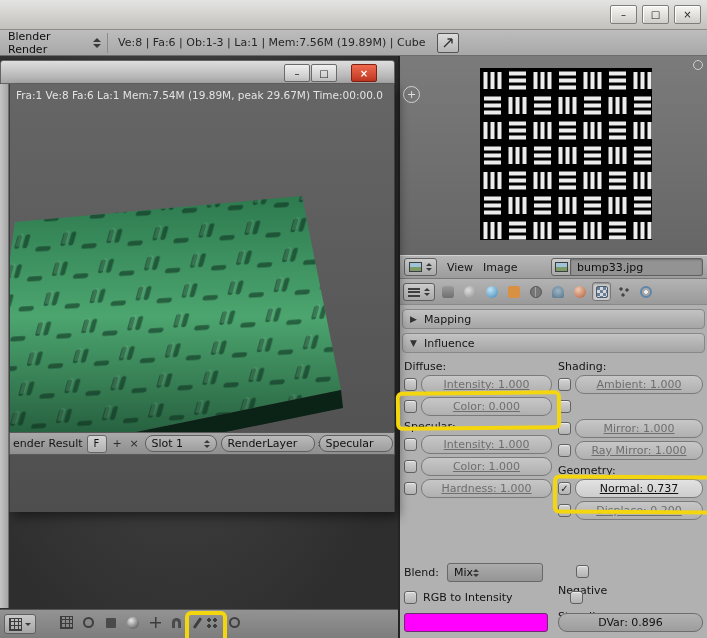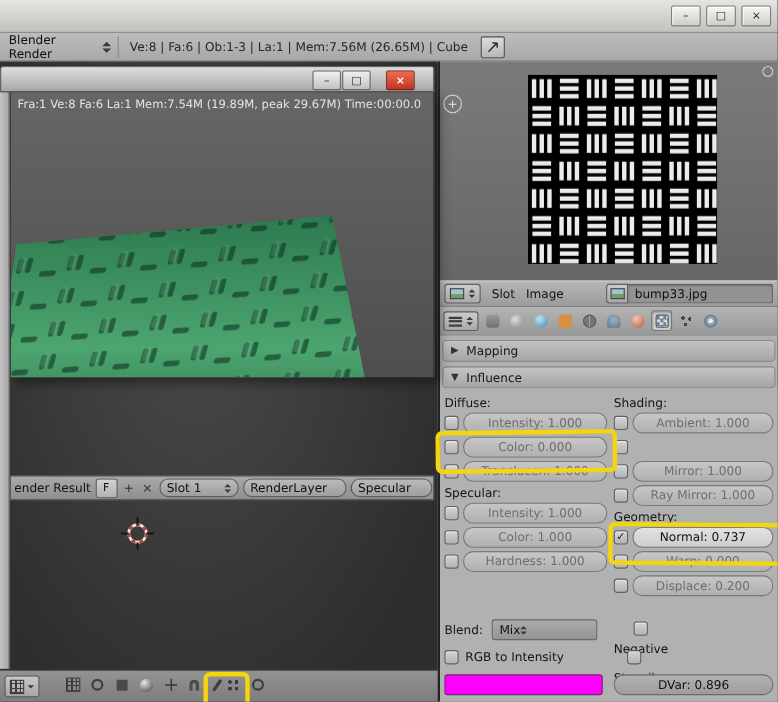--- a/index.html
+++ b/index.html
@@ -63,21 +63,21 @@
 
   
   .render-window{position:absolute;left:0;top:60px;width:395px;height:395px;z-index:20;}
   .rw-title{position:absolute;left:0;top:0;width:100%;height:24px;
     background:linear-gradient(#dedede,#a7a7a7);border:1px solid #636363;border-radius:3px 3px 0 0;
     box-sizing:border-box;box-shadow:0 2px 6px rgba(0,0,0,.35);}
   .rwbtn{position:absolute;top:3px;width:24px;height:16px;border:1px solid #6b6b6b;border-radius:2px;
     background:linear-gradient(#f0f0f0,#c2c2c2);display:flex;align-items:center;justify-content:center;
     font-size:10px;color:#222;}
   .rwbtn.close{background:linear-gradient(#ef6a4f,#c03722);border-color:#7d2113;color:#fff;font-weight:bold;}
-  .rw-body{position:absolute;left:9px;top:24px;width:386px;height:259px;overflow:hidden;box-sizing:border-box;
+  .rw-body{position:absolute;left:9px;top:24px;width:386px;height:428px;overflow:hidden;box-sizing:border-box;
     background:linear-gradient(#666666,#4e4e4e);border-left:1px solid #3c3c3c;border-right:1px solid #3c3c3c;
     box-shadow:4px 5px 10px rgba(0,0,0,.45);}
   .rw-stats{position:absolute;left:6px;top:5px;color:#e3e3e3;font-size:10.5px;white-space:nowrap;z-index:3;}
   .plane-svg{position:absolute;left:0;top:0;}
   .rw-footer{position:absolute;left:9px;top:372px;width:386px;height:23px;box-sizing:border-box;
     background:linear-gradient(#a9a9a9,#8f8f8f);border:1px solid #595959;
     display:flex;align-items:center;gap:4px;padding:0 3px;overflow:hidden;}
   .ftext{color:#141414;white-space:nowrap;}
   .fbtn{width:18px;height:16px;border:1px solid #666;border-radius:3px;background:linear-gradient(#d2d2d2,#b2b2b2);
     display:flex;align-items:center;justify-content:center;font-size:10px;color:#111;flex:0 0 auto;}
@@ -142,21 +142,21 @@
   .col{position:absolute;top:0;}
   .colL{left:4px;width:148px;}
   .colR{left:158px;width:145px;}
   .seclabel{height:16px;line-height:16px;color:#141414;margin-top:6px;}
   .seclabel.second{margin-top:3px;}
   .row{display:flex;align-items:center;gap:4px;height:19px;margin-bottom:3px;}
   .cb{width:13px;height:13px;flex:0 0 13px;border:1px solid #616161;border-radius:3px;box-sizing:border-box;
     background:linear-gradient(#d4d4d4,#b3b3b3);box-shadow:inset 0 1px 1px rgba(255,255,255,.6);
     display:flex;align-items:center;justify-content:center;font-size:10px;color:#1a1a1a;font-weight:bold;line-height:1;}
   .field{flex:1;height:19px;border:1px solid #7a7a7a;border-radius:9px;box-sizing:border-box;
-    background:linear-gradient(#c7c7c7,#b0b0b0);display:flex;align-items:center;justify-content:center;color:#6e6e6e;}
+    background:linear-gradient(#c7c7c7,#b0b0b0);display:flex;align-items:center;justify-content:center;color:#6e6e6e;text-decoration:underline;}
   .field.on{background:linear-gradient(#e2e2e2,#cdcdcd);color:#121212;}
   .inline-label{color:#141414;}
   .blendrow{position:absolute;left:4px;top:210px;display:flex;align-items:center;gap:8px;}
   .dropdown{width:96px;height:19px;border:1px solid #686868;border-radius:3px;box-sizing:border-box;
     background:linear-gradient(#ababab,#959595);display:flex;align-items:center;
     padding:0 6px;color:#0f0f0f;}
   .negrow,.stencilrow{position:absolute;left:158px;display:flex;align-items:center;gap:6px;flex-direction:column;}
   .negrow{top:212px;} .stencilrow{top:238px;}
   .rgbrow{position:absolute;left:4px;top:238px;display:flex;align-items:center;gap:6px;}
   .swatch{position:absolute;left:4px;top:260px;width:144px;height:19px;background:#ff00ff;
@@ -182,21 +182,21 @@
   </div>
 
   <div class="infobar">
     <div class="engine">
       <span>Blender Render</span>
       <span class="updown">
           <span class="tu"></span>
           <span class="td"></span>
         </span>
     </div>
-    <div class="stats">Ve:8 | Fa:6 | Ob:1-3 | La:1 | Mem:7.56M (26.65M) | Cube</div>
+    <div class="stats">Ve:8 | Fa:6 | Ob:1-3 | La:1 | Mem:7.56M (19.89M) | Cube</div>
     <div class="layout-icon">
       <svg width="12" height="12" viewBox="0 0 12 12">
           <path d="M2 10 L10 2 M10 2 H5.5 M10 2 V6.5" stroke="#333" stroke-width="1.4" fill="none"></path>
         </svg>
     </div>
   </div>
 
   <div class="viewport">
     <div class="cursor3d">
       <svg width="34" height="34" viewBox="0 0 34 34">
@@ -328,21 +328,21 @@
     </div>
 
     <div class="img-header">
       <div class="hbtn">
         <span class="pic-glyph"></span>
         <span class="updown">
             <span class="tu s"></span>
             <span class="td s"></span>
           </span>
       </div>
-      <span class="menu-label">Slot</span>
+      <span class="menu-label">View</span>
       <span class="menu-label">Image</span>
       <div class="imgname-wrap">
         <div class="imgname-icon">
           <span class="pic-glyph"></span>
         </div>
         <div class="imgname">bump33.jpg</div>
       </div>
     </div>
 
     <div class="tex-header">
@@ -399,24 +399,20 @@
       <div class="col colL">
         <div class="seclabel">Diffuse:</div>
         <div class="row">
           <span class="cb"></span>
           <div class="field">Intensity: 1.000</div>
         </div>
         <div class="row">
           <span class="cb"></span>
           <div class="field">Color: 0.000</div>
         </div>
-        <div class="row">
-          <span class="cb"></span>
-          <div class="field">Translucen: 1.000</div>
-        </div>
         <div class="seclabel second">Specular:</div>
         <div class="row">
           <span class="cb"></span>
           <div class="field">Intensity: 1.000</div>
         </div>
         <div class="row">
           <span class="cb"></span>
           <div class="field">Color: 1.000</div>
         </div>
         <div class="row">
@@ -439,24 +435,20 @@
           <div class="field">Mirror: 1.000</div>
         </div>
         <div class="row">
           <span class="cb"></span>
           <div class="field">Ray Mirror: 1.000</div>
         </div>
         <div class="seclabel second">Geometry:</div>
         <div class="row">
           <span class="cb">✓</span>
           <div class="field on">Normal: 0.737</div>
-        </div>
-        <div class="row">
-          <span class="cb"></span>
-          <div class="field">Warp: 0.000</div>
         </div>
         <div class="row">
           <span class="cb"></span>
           <div class="field">Displace: 0.200</div>
         </div>
       </div>
 
       <div class="blendrow">
         <span class="inline-label">Blend:</span>
         <div class="dropdown">

